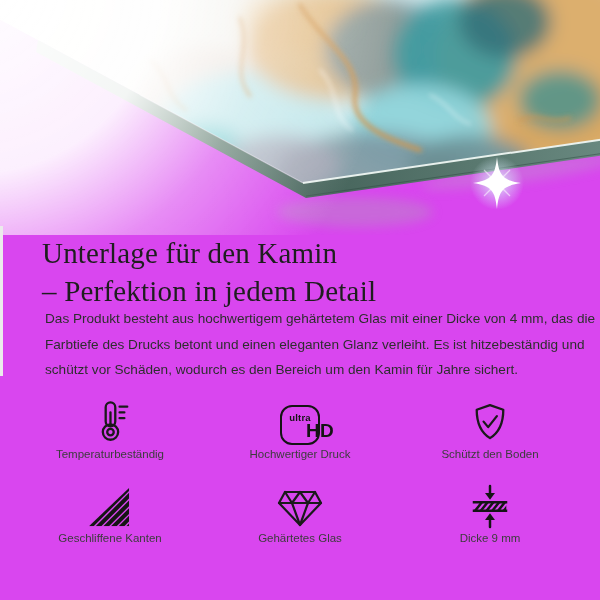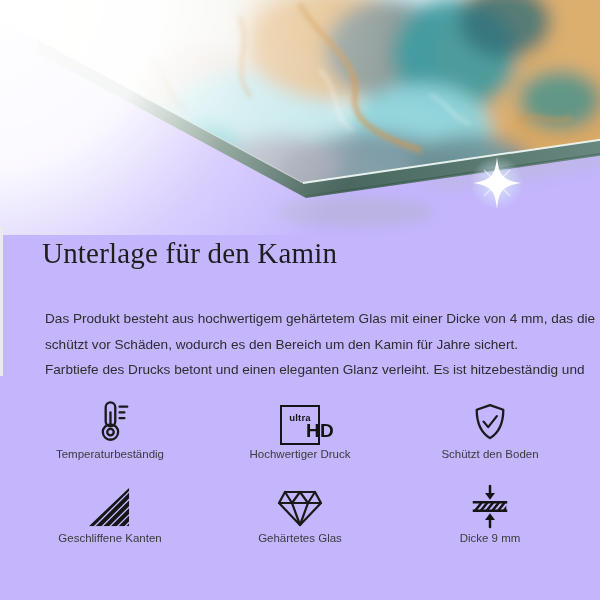--- a/index.html
+++ b/index.html
@@ -1,30 +1,30 @@
 <!DOCTYPE html>
 <html><head>
 <meta charset="utf-8">
 <style>
   html,body{margin:0;padding:0;background:#ffffff;}
-  .stage{position:relative;width:600px;height:600px;background:#c4b5fd;overflow:hidden;
+  .stage{position:relative;width:600px;height:600px;background:#d946ef;overflow:hidden;
          font-family:"Liberation Sans","DejaVu Sans",sans-serif;}
   .hero{position:absolute;left:0;top:0;width:600px;height:235px;}
   .left-strip{position:absolute;left:0;top:226px;width:3px;height:150px;background:#ebebeb;}
   .title{position:absolute;left:42px;top:234px;margin:0;font-family:"Liberation Serif","DejaVu Serif",serif;
          font-weight:400;color:#1e1e1e;font-size:29px;line-height:38px;letter-spacing:.2px;}
   .title span{display:block;}
   .desc{position:absolute;left:45px;top:306px;margin:0;color:#2e2e2e;font-size:13.6px;line-height:25.6px;}
   .desc span{display:block;white-space:nowrap;}
   .features{position:absolute;left:15px;top:399px;width:570px;display:grid;
             grid-template-columns:1fr 1fr 1fr;grid-row-gap:22px;}
   .feat{display:flex;flex-direction:column;align-items:center;}
   .ic{height:46px;display:flex;align-items:flex-end;justify-content:center;}
   .lbl{margin-top:3px;font-size:11.5px;color:#3c3c3c;line-height:13px;}
-  .uhd{box-sizing:border-box;width:40px;height:40px;border:2.5px solid #141414;border-radius:0;
+  .uhd{box-sizing:border-box;width:40px;height:40px;border:2.5px solid #141414;border-radius:12px;
        display:flex;flex-direction:column;align-items:center;justify-content:center;color:#141414;}
   .uhd-top{font-size:9.5px;font-weight:700;line-height:10px;letter-spacing:.2px;}
   .uhd-bottom{font-size:19px;font-weight:700;line-height:15px;letter-spacing:.2px;margin-left:40px;}
   svg{display:block;}
 </style>
 </head>
 <body>
 
 <div class="stage">
 
@@ -116,26 +116,27 @@
           <line x1="510" y1="170" x2="484" y2="196"></line>
         </g>
       </g>
     </svg>
   </div>
 
   <div class="left-strip"></div>
 
   <h1 class="title">
     <span>Unterlage für den Kamin</span>
+    <span>– Perfektion in jedem Detail</span>
   </h1>
 
   <p class="desc">
     <span>Das Produkt besteht aus hochwertigem gehärtetem Glas mit einer Dicke von 4 mm, das die</span>
+    <span>Farbtiefe des Drucks betont und einen eleganten Glanz verleiht. Es ist hitzebeständig und</span>
     <span>schützt vor Schäden, wodurch es den Bereich um den Kamin für Jahre sichert.</span>
-    <span>Farbtiefe des Drucks betont und einen eleganten Glanz verleiht. Es ist hitzebeständig und</span>
   </p>
 
   <div class="features">
 
     <div class="feat">
       <div class="ic">
         <svg width="46" height="46" viewBox="0 0 48 48" fill="none" stroke="#1a1a1a" stroke-width="2.4" stroke-linecap="round">
           <rect x="19.5" y="3.5" width="10" height="25" rx="5"></rect>
           <circle cx="24.5" cy="34.5" r="8"></circle>
           <circle cx="24.5" cy="34.5" r="3.4"></circle>

